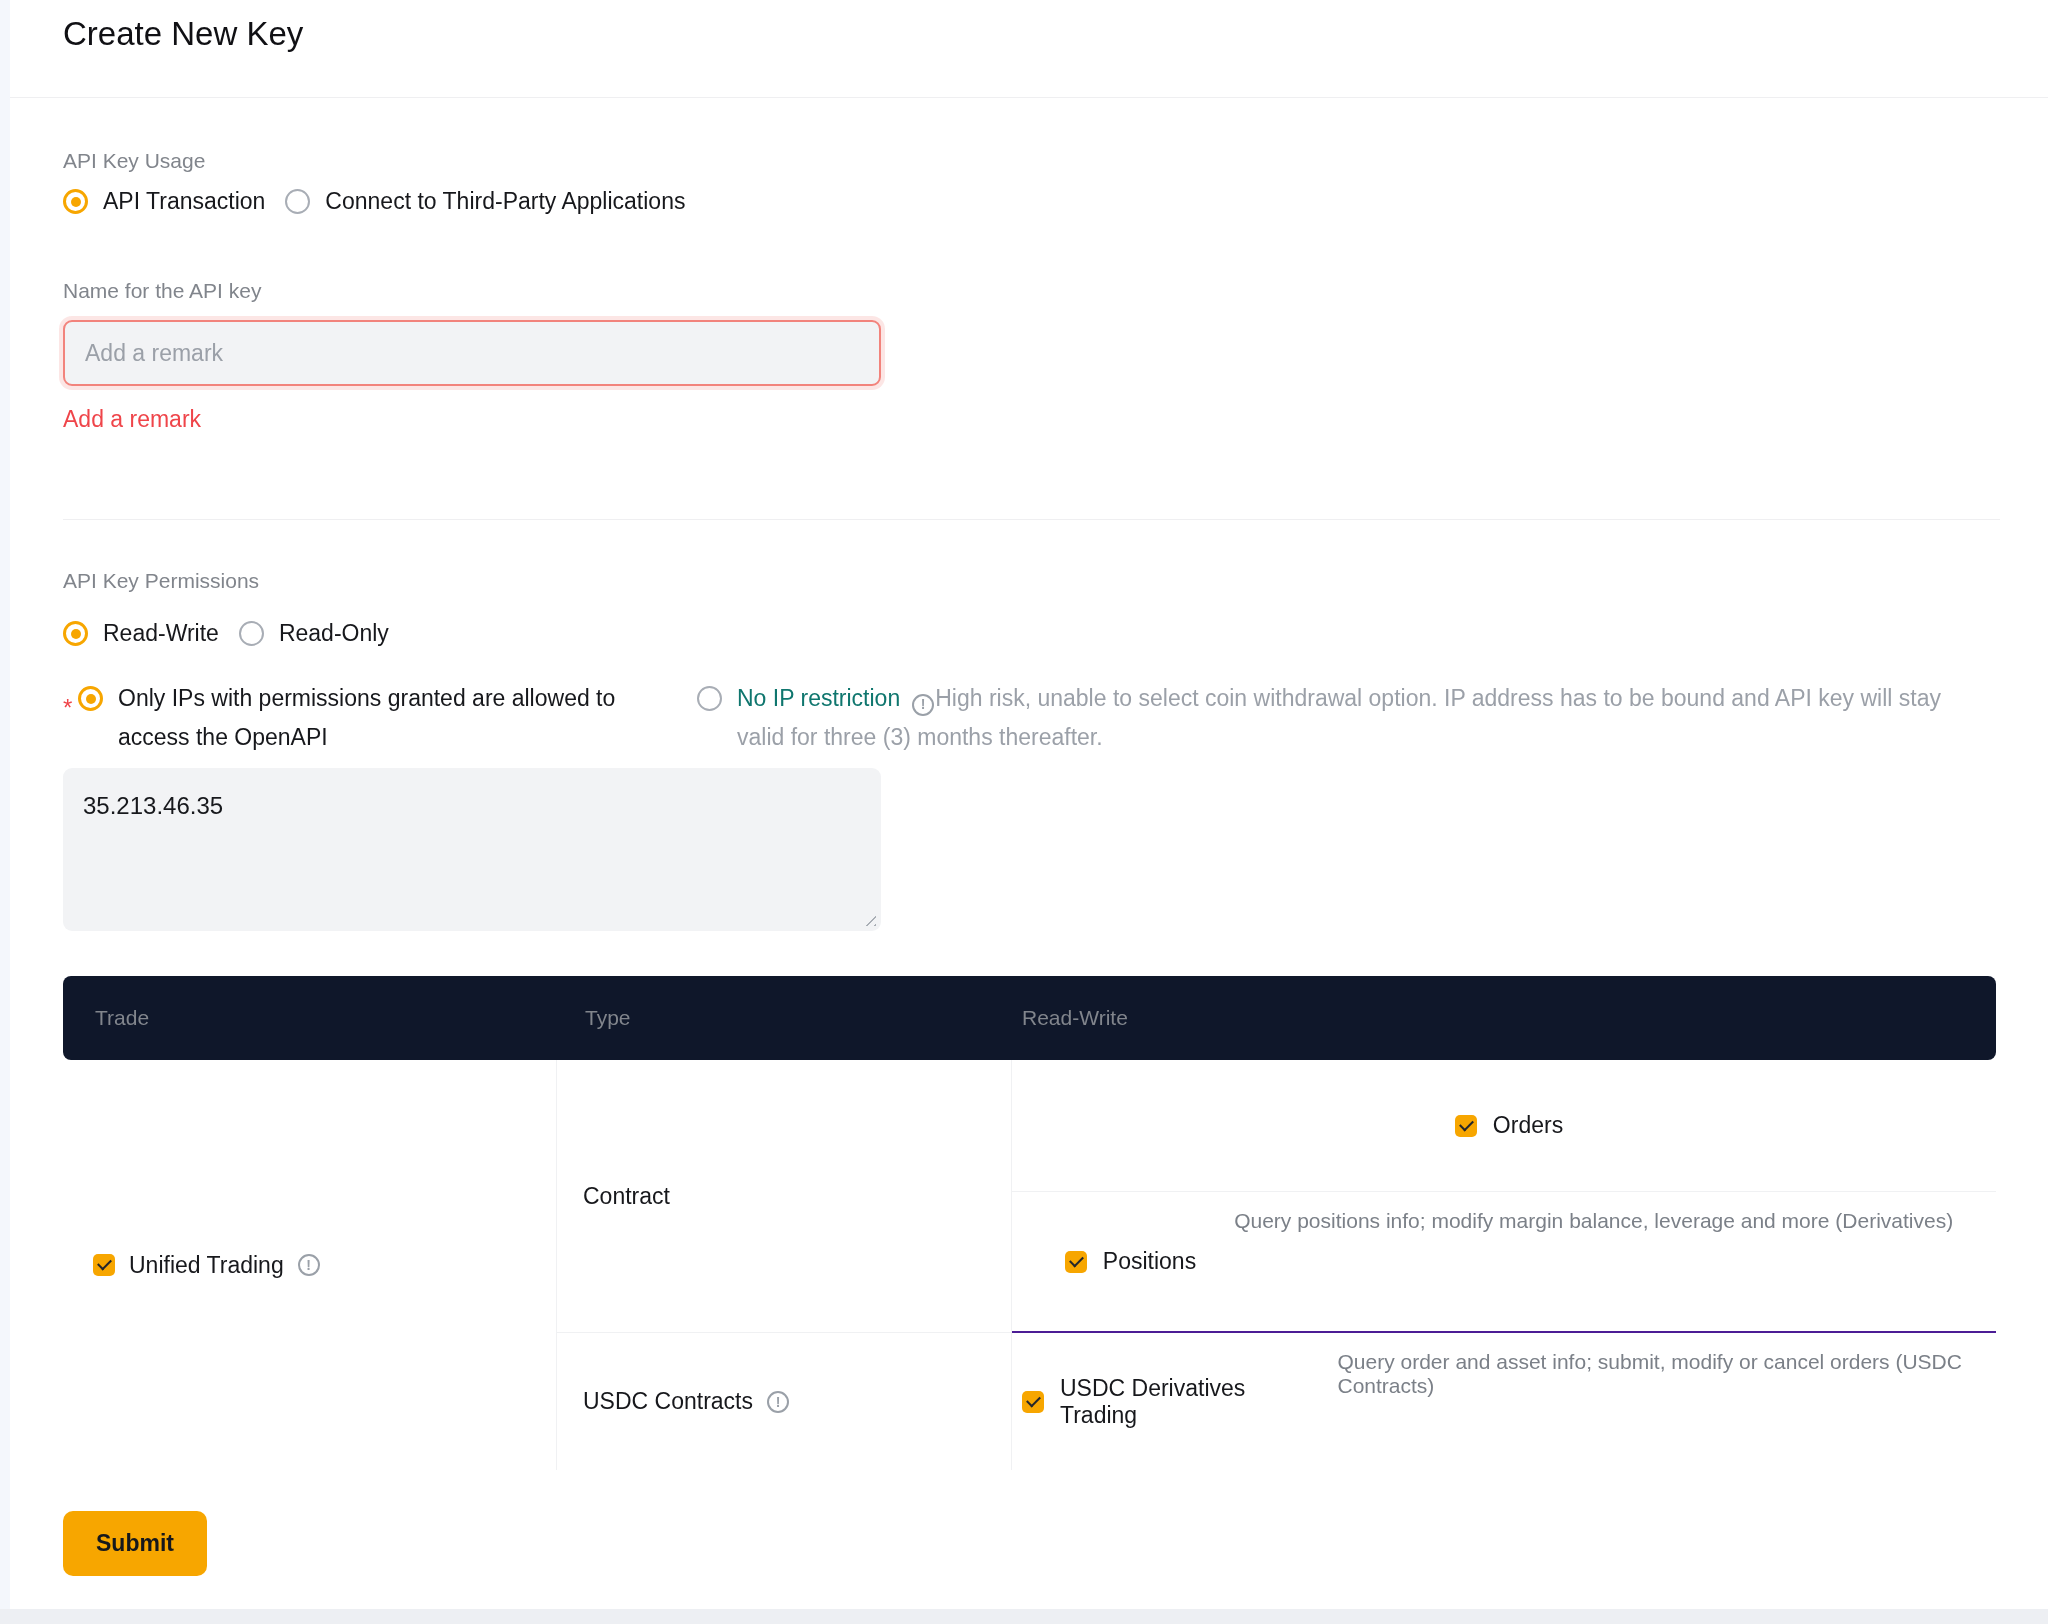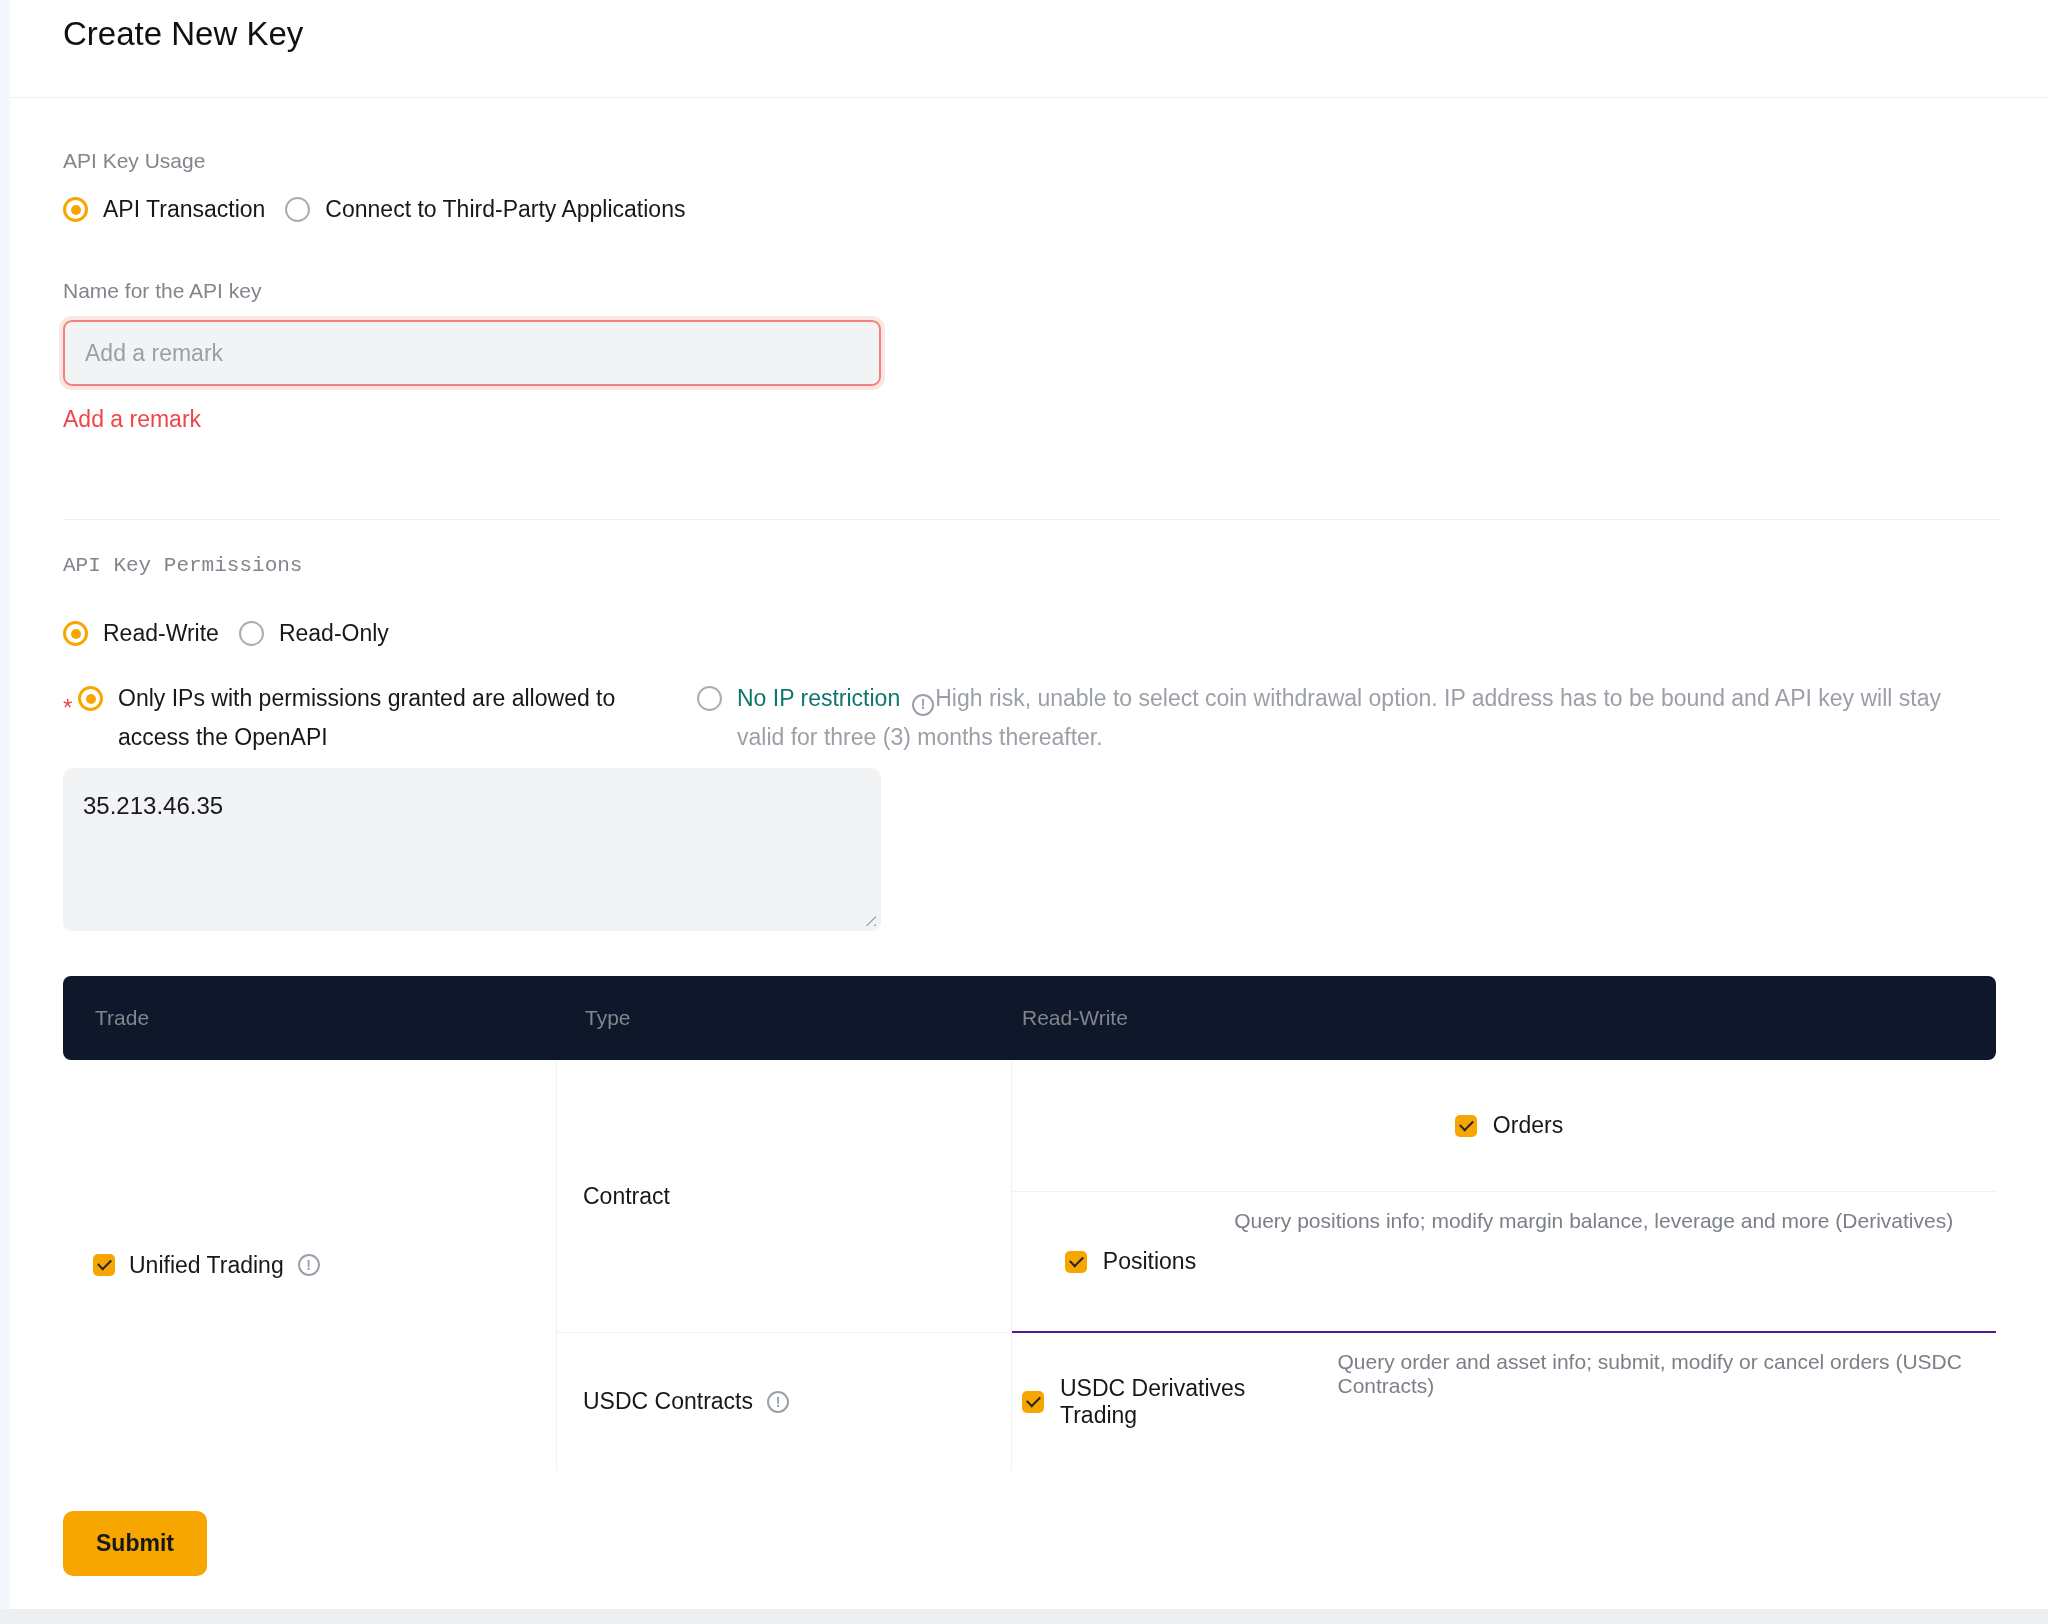--- a/index.html
+++ b/index.html
@@ -103,38 +103,38 @@
 </head>
 <body>
 
 <div id="app">
   <div class="left-strip"></div>
 
   <div class="page-title">Create New Key</div>
   <div class="hr1"></div>
 
   <div class="sec-label" style="top:148px;">API Key Usage</div>
-  <div class="radio-row" style="top:196px;">
+  <div class="radio-row" style="top:188px;">
     <div class="radio-item">
       <span class="radio sel"></span>
       <span>API Transaction</span>
     </div>
     <div class="radio-item">
       <span class="radio unsel"></span>
       <span>Connect to Third-Party Applications</span>
     </div>
   </div>
 
   <div class="sec-label" style="top:278px;">Name for the API key</div>
   <input class="name-input" type="text" placeholder="Add a remark" style="">
   <div class="field-error">Add a remark</div>
 
   <div class="hr2"></div>
 
-  <div class="sec-label" style="top:553px;font-family:Liberation Mono, monospace;">API Key Permissions</div>
+  <div class="sec-label" style="top:568px;">API Key Permissions</div>
   <div class="radio-row" style="top:620px;">
     <div class="radio-item">
       <span class="radio sel"></span>
       <span>Read-Write</span>
     </div>
     <div class="radio-item">
       <span class="radio unsel"></span>
       <span>Read-Only</span>
     </div>
   </div>

